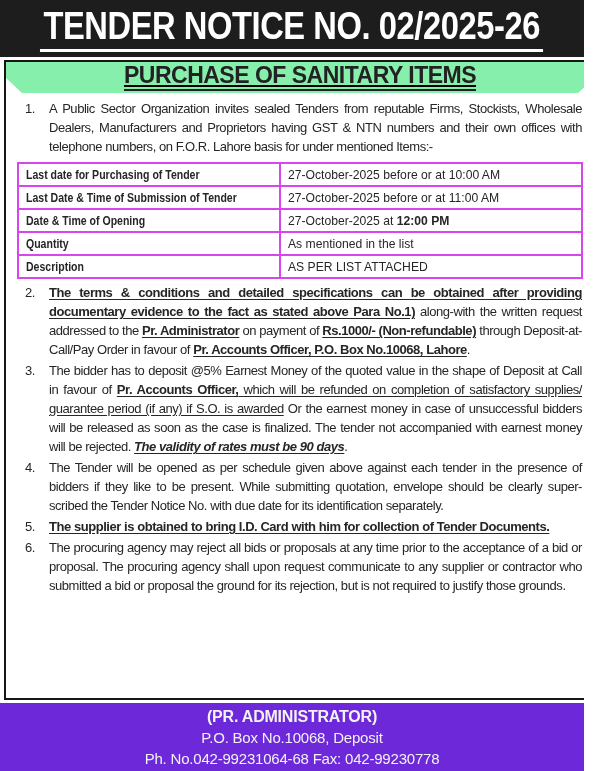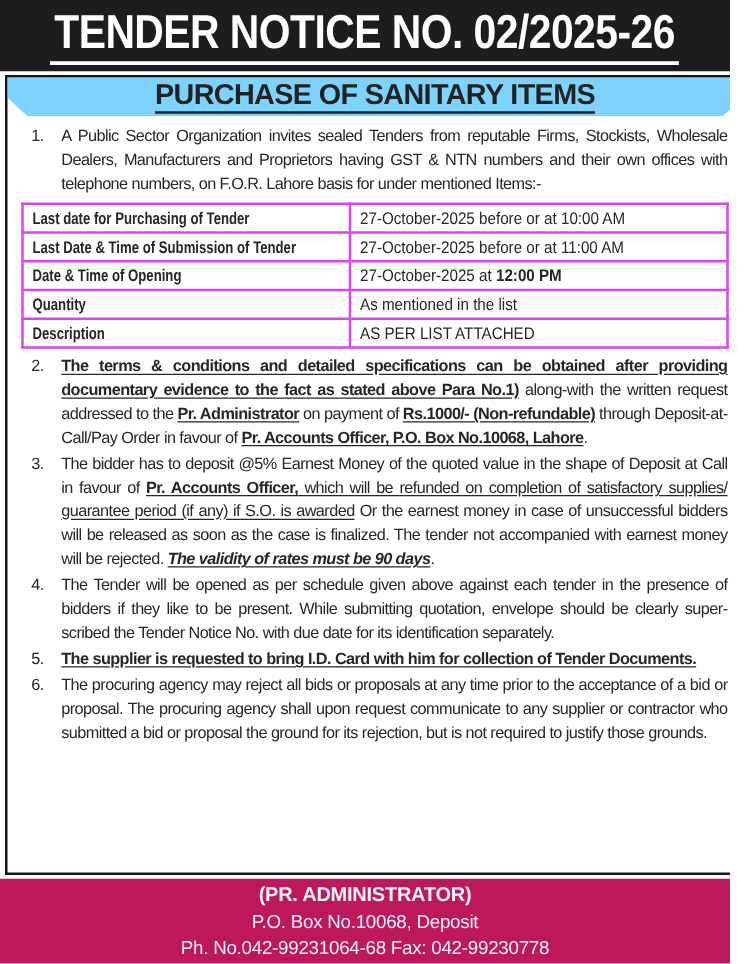--- a/index.html
+++ b/index.html
@@ -132,21 +132,21 @@
 <body>
 
 <div class="ad">
 
   <div class="header-band" style="background: rgb(29, 29, 29);">
     <span class="header-title">TENDER NOTICE NO. 02/2025-26</span>
   </div>
 
   <div class="content-area">
 
-    <div class="subject-banner" style="background: #7dd3fc;">
+    <div class="subject-banner" style="background: #86efac; text-decoration: underline;">
       <span class="subject-title">PURCHASE OF SANITARY ITEMS</span>
     </div>
 
     <div class="paras intro-wrap">
       <div class="para">
         <div class="para-num">1.</div>
         <div class="para-body"><span>A Public Sector Organization invites sealed Tenders from reputable Firms, Stockists, Wholesale Dealers, Manufacturers and Proprietors having GST &amp; NTN numbers and their own offices with telephone numbers, on F.O.R. Lahore basis for under mentioned Items:-</span></div>
       </div>
     </div>
 
@@ -183,31 +183,31 @@
         <div class="para">
           <div class="para-num">3.</div>
           <div class="para-body"><span>The bidder has to deposit @5% Earnest Money of the quoted value in the shape of Deposit at Call in favour of </span><span class="b u">Pr. Accounts Officer,</span><span class="u"> which will be refunded on completion of satisfactory supplies/ guarantee period (if any) if S.O. is awarded</span><span> Or the earnest money in case of unsuccessful bidders will be released as soon as the case is finalized. The tender not accompanied with earnest money will be rejected. </span><span class="b u i">The validity of rates must be 90 days</span><span>.</span></div>
         </div>
         <div class="para">
           <div class="para-num">4.</div>
           <div class="para-body"><span>The Tender will be opened as per schedule given above against each tender in the presence of bidders if they like to be present. While submitting quotation, envelope should be clearly super-scribed the Tender Notice No. with due date for its identification separately.</span></div>
         </div>
         <div class="para">
           <div class="para-num">5.</div>
-          <div class="para-body"><span class="b u">The supplier is requested to bring I.D. Card with him for collection of Tender Documents.</span></div>
+          <div class="para-body"><span class="b u">The supplier is obtained to bring I.D. Card with him for collection of Tender Documents.</span></div>
         </div>
         <div class="para">
           <div class="para-num">6.</div>
           <div class="para-body"><span>The procuring agency may reject all bids or proposals at any time prior to the acceptance of a bid or proposal. The procuring agency shall upon request communicate to any supplier or contractor who submitted a bid or proposal the ground for its rejection, but is not required to justify those grounds.</span></div>
         </div>
       </div>
 
   </div>
 
-  <div class="footer-band" style="background: #be185d;">
+  <div class="footer-band" style="background: #6d28d9;">
     <div>
         <div class="footer-line fb">(PR. ADMINISTRATOR)</div>
         <div class="footer-line">P.O. Box No.10068, Deposit</div>
         <div class="footer-line">Ph. No.042-99231064-68 Fax: 042-99230778</div>
       </div>
   </div>
 
 </div>
 
 </body></html>

